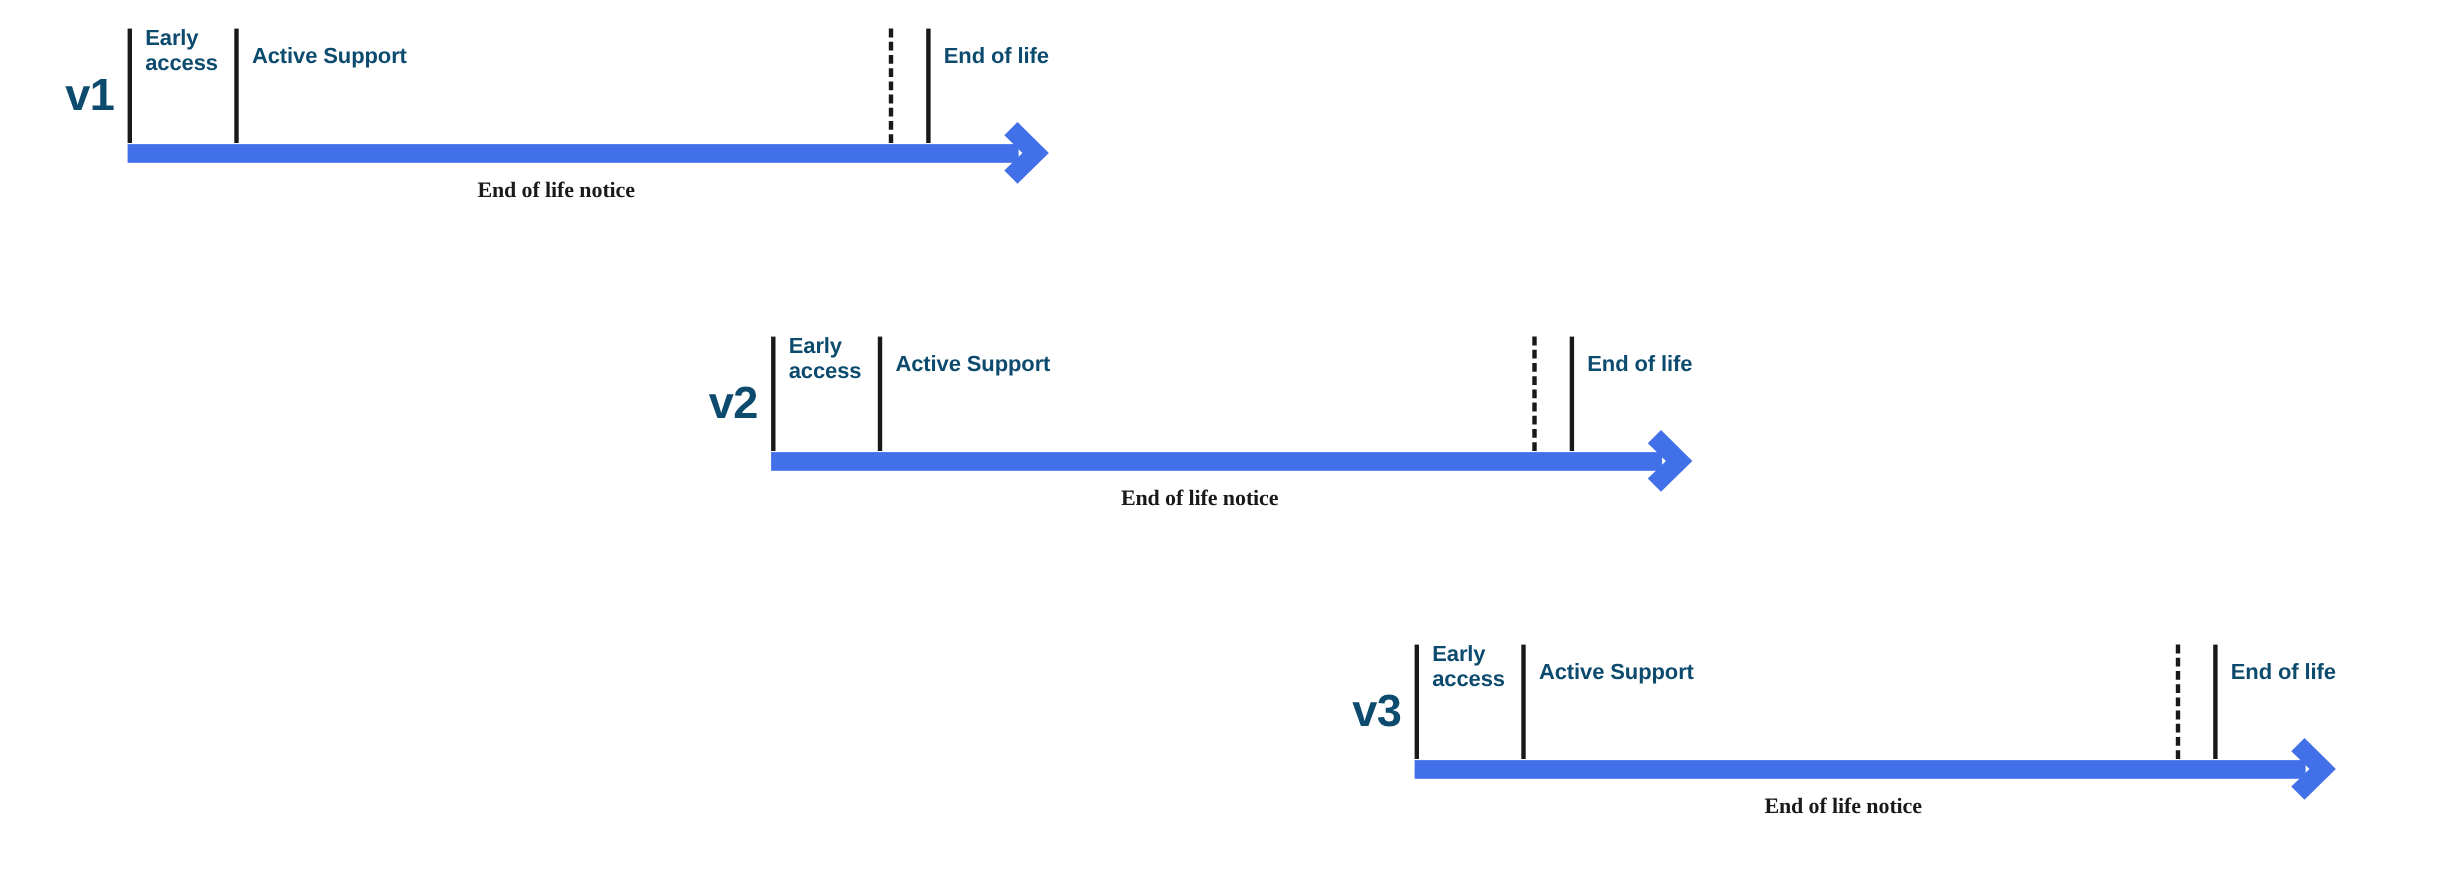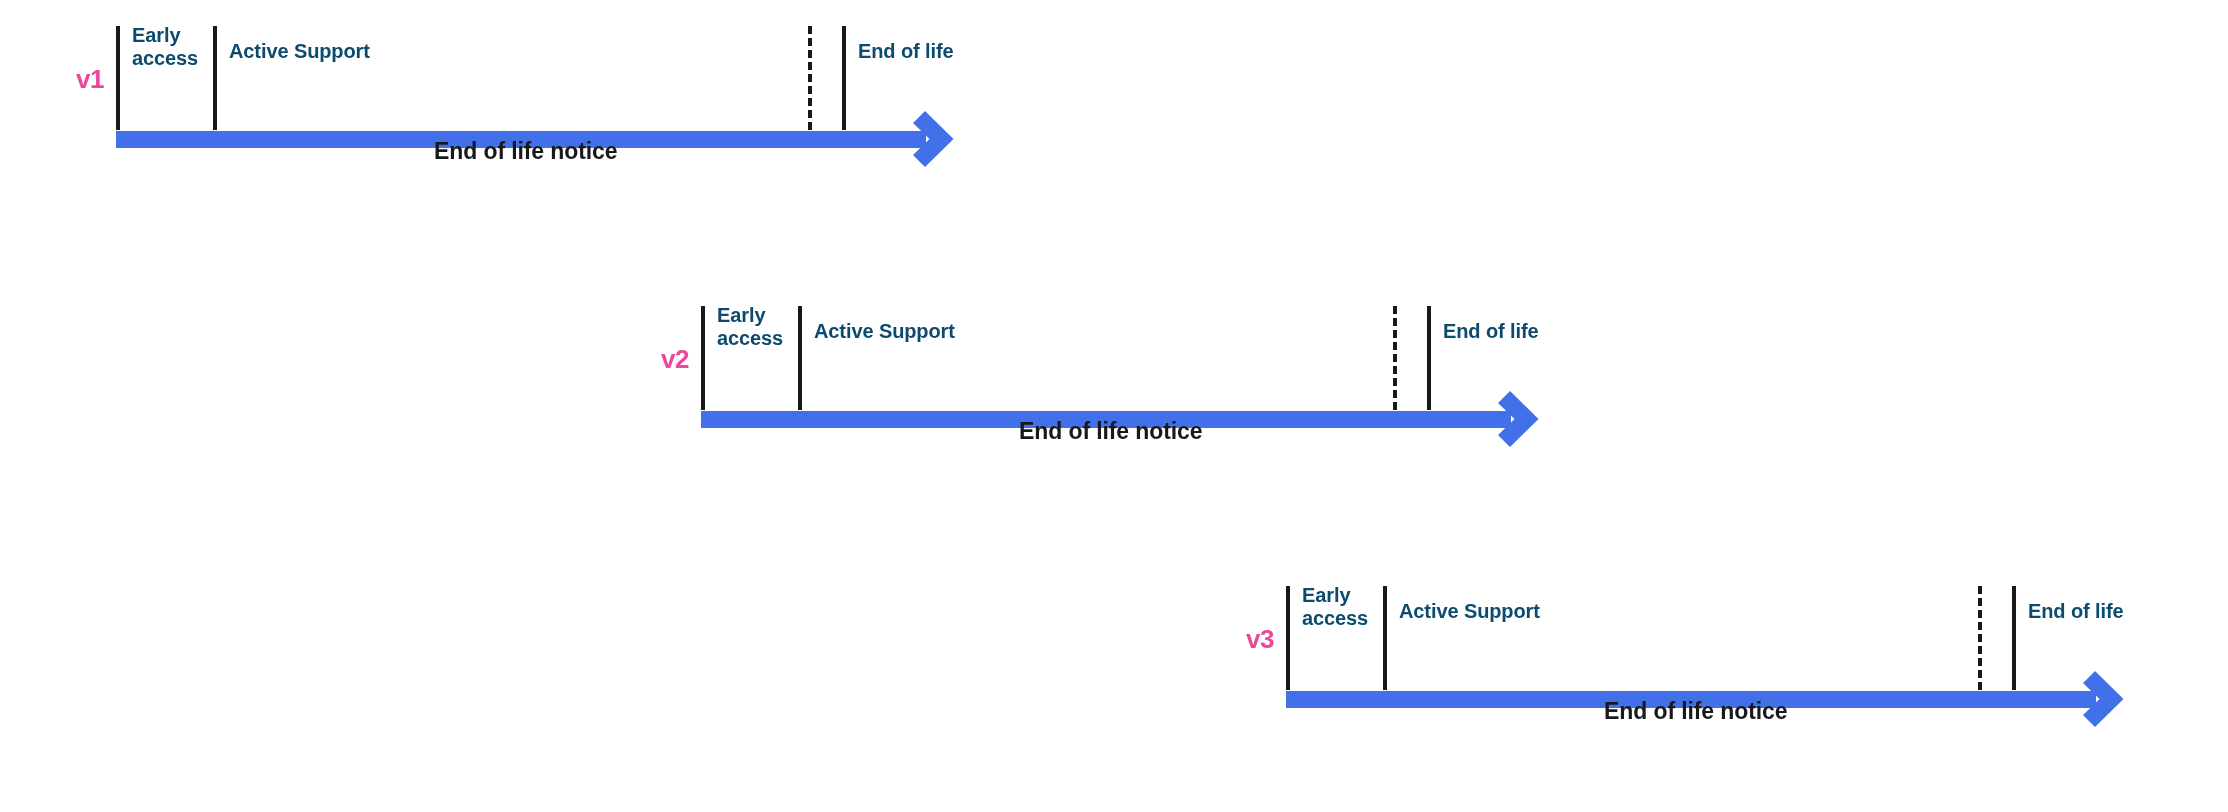--- a/index.html
+++ b/index.html
@@ -28,24 +28,24 @@
     height: 230px;
   }
 
   
   .ver-label {
     position: absolute;
     left: -90px;
     top: 40px;
     width: 78px;
     text-align: right;
-    font-size: 26px;
+    font-size: 41px;
     font-weight: 700;
     letter-spacing: -0.5px;
-    color: #ec4899;
+    color: #0c4a6e;
     line-height: 1;
     white-space: nowrap;
   }
 
   
   .tick {
     position: absolute;
     top: 0;
     width: 4px;
     height: 104px;
@@ -85,26 +85,27 @@
     position: absolute;
     top: 82px;
     width: 62px;
     height: 62px;
   }
   .arrow-head svg { display: block; }
 
   
   .notice-label {
     position: absolute;
-    top: 112px;
-    font-size: 23px;
+    top: 136px;
+    font-size: 20px;
     font-weight: 700;
     color: #18191b;
     white-space: nowrap;
     letter-spacing: -0.1px;
+    font-family: Liberation Serif, serif;
   }
 </style>
 </head>
 <body>
 
 <div id="stage">
     <div class="row" style="left: 116px; top: 26px;">
       <div class="ver-label">v1</div>
       <div class="tick" style="left: 0px;"></div>
       <div class="tick" style="left: 97px;"></div>

